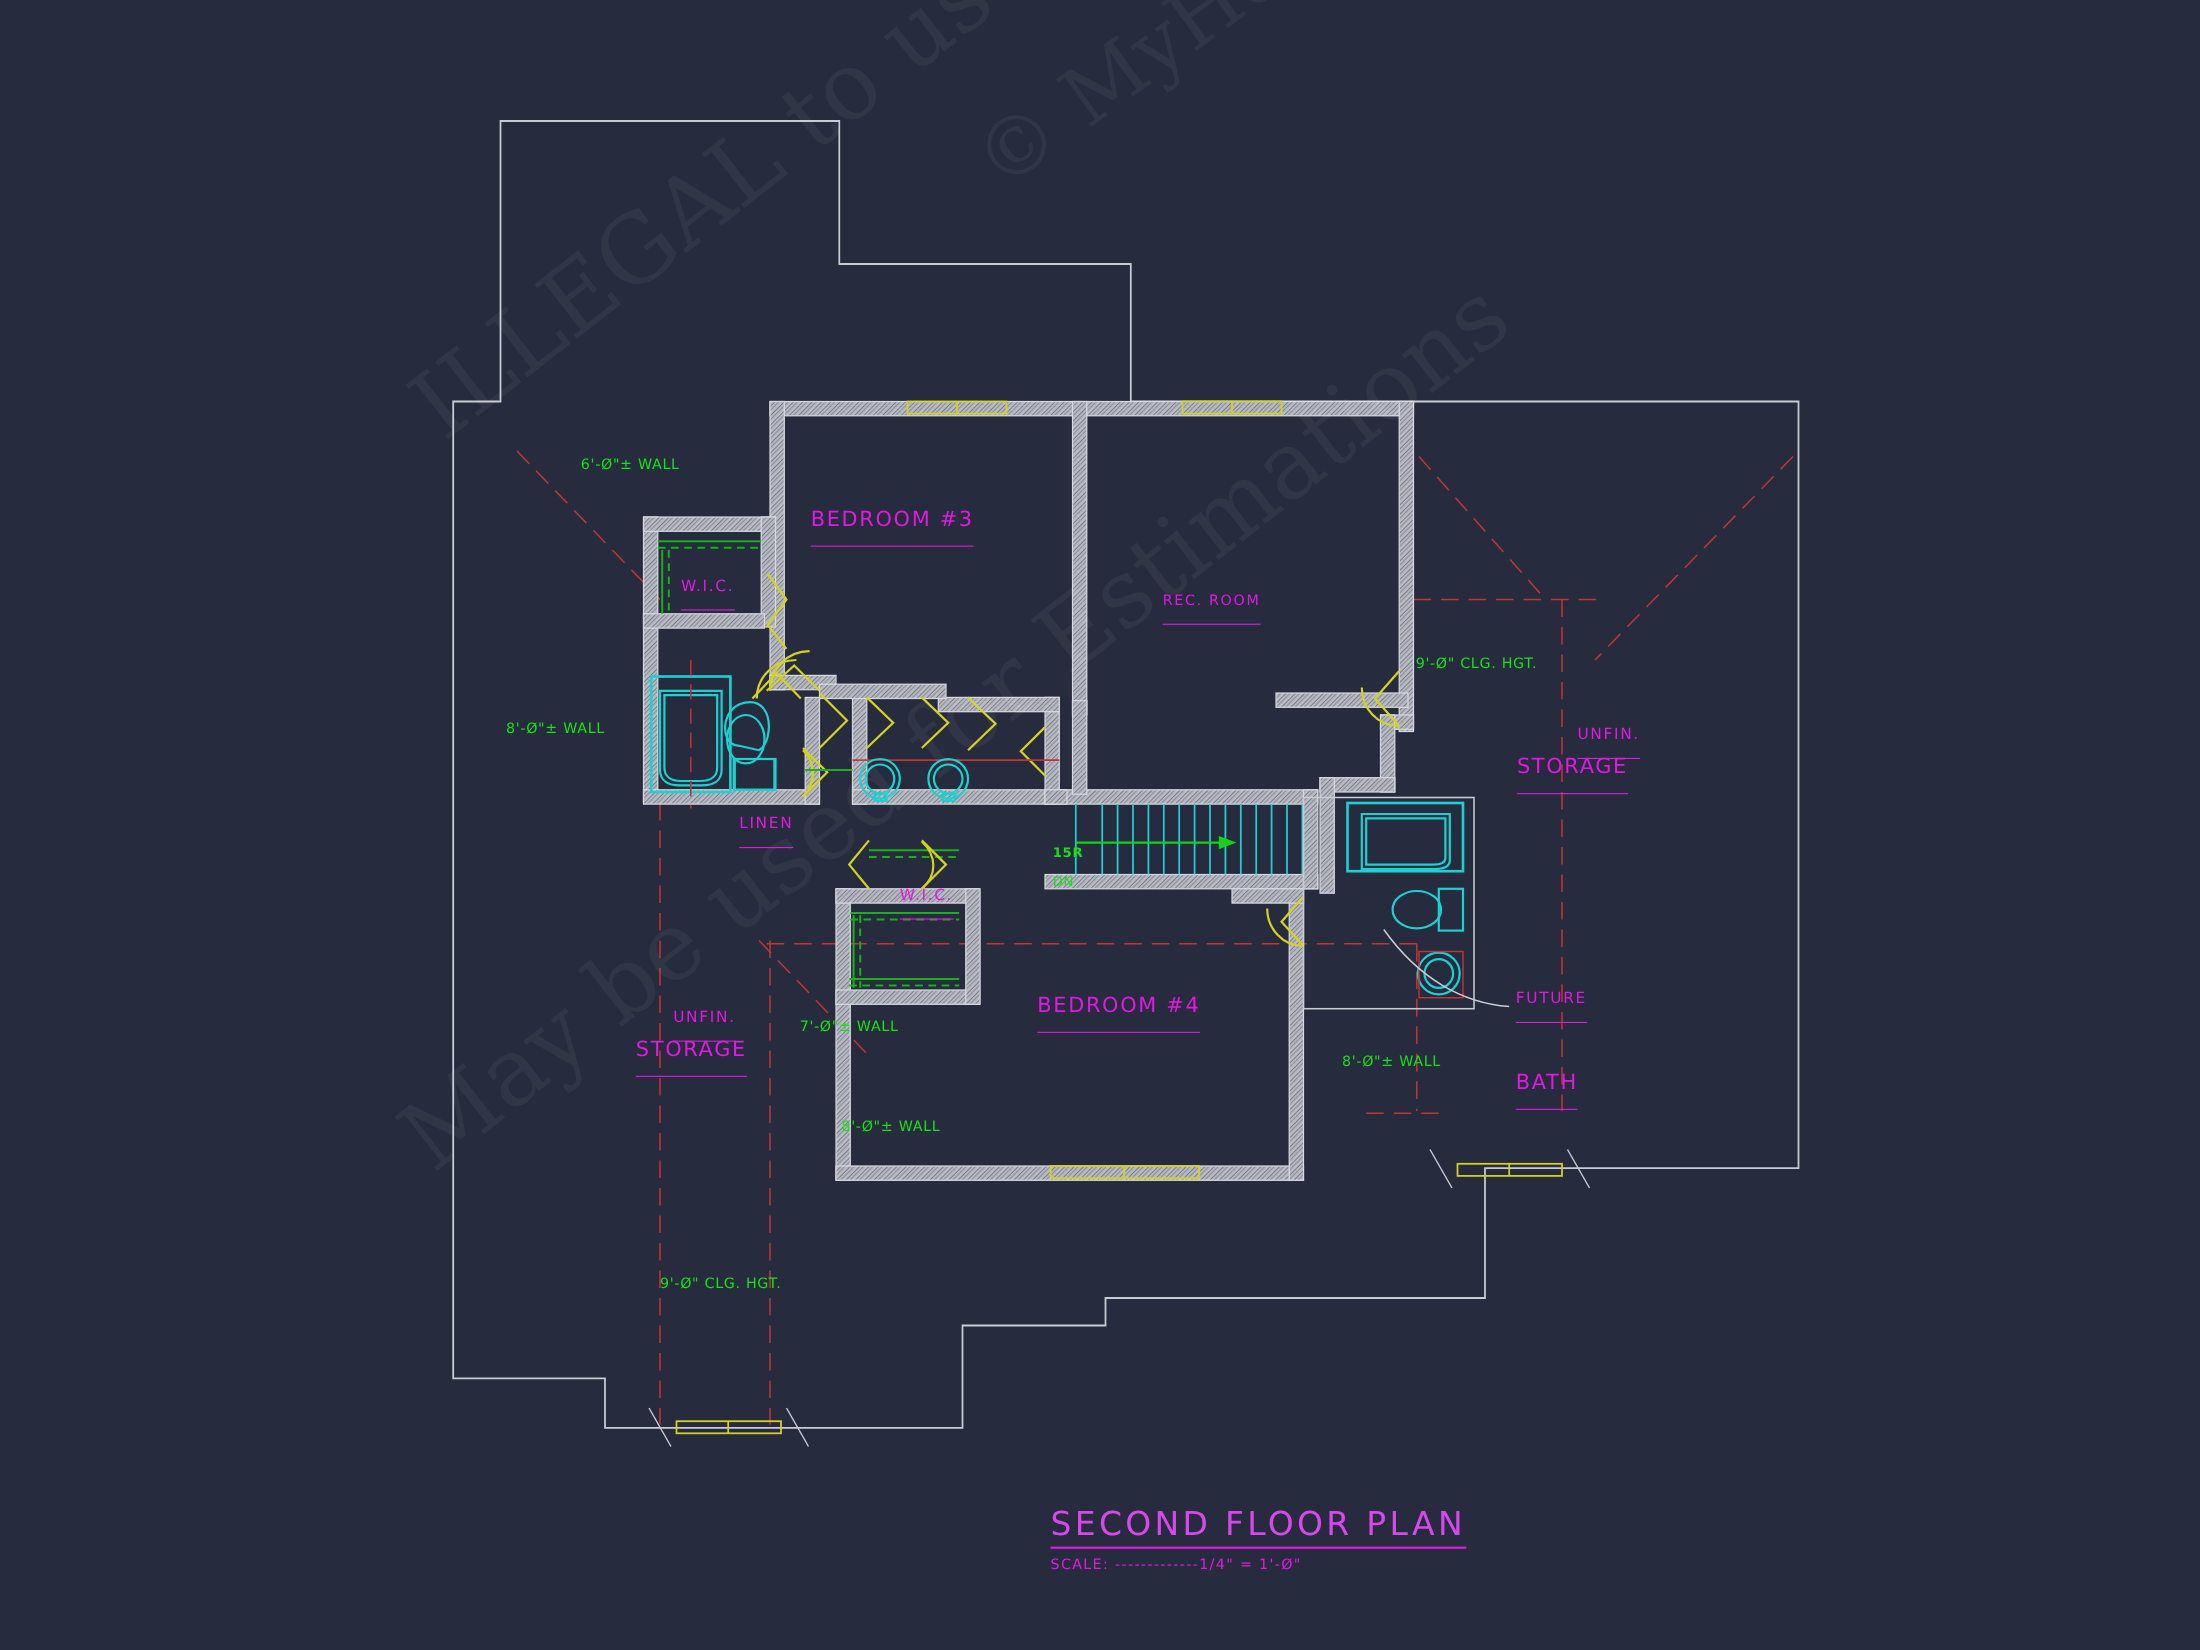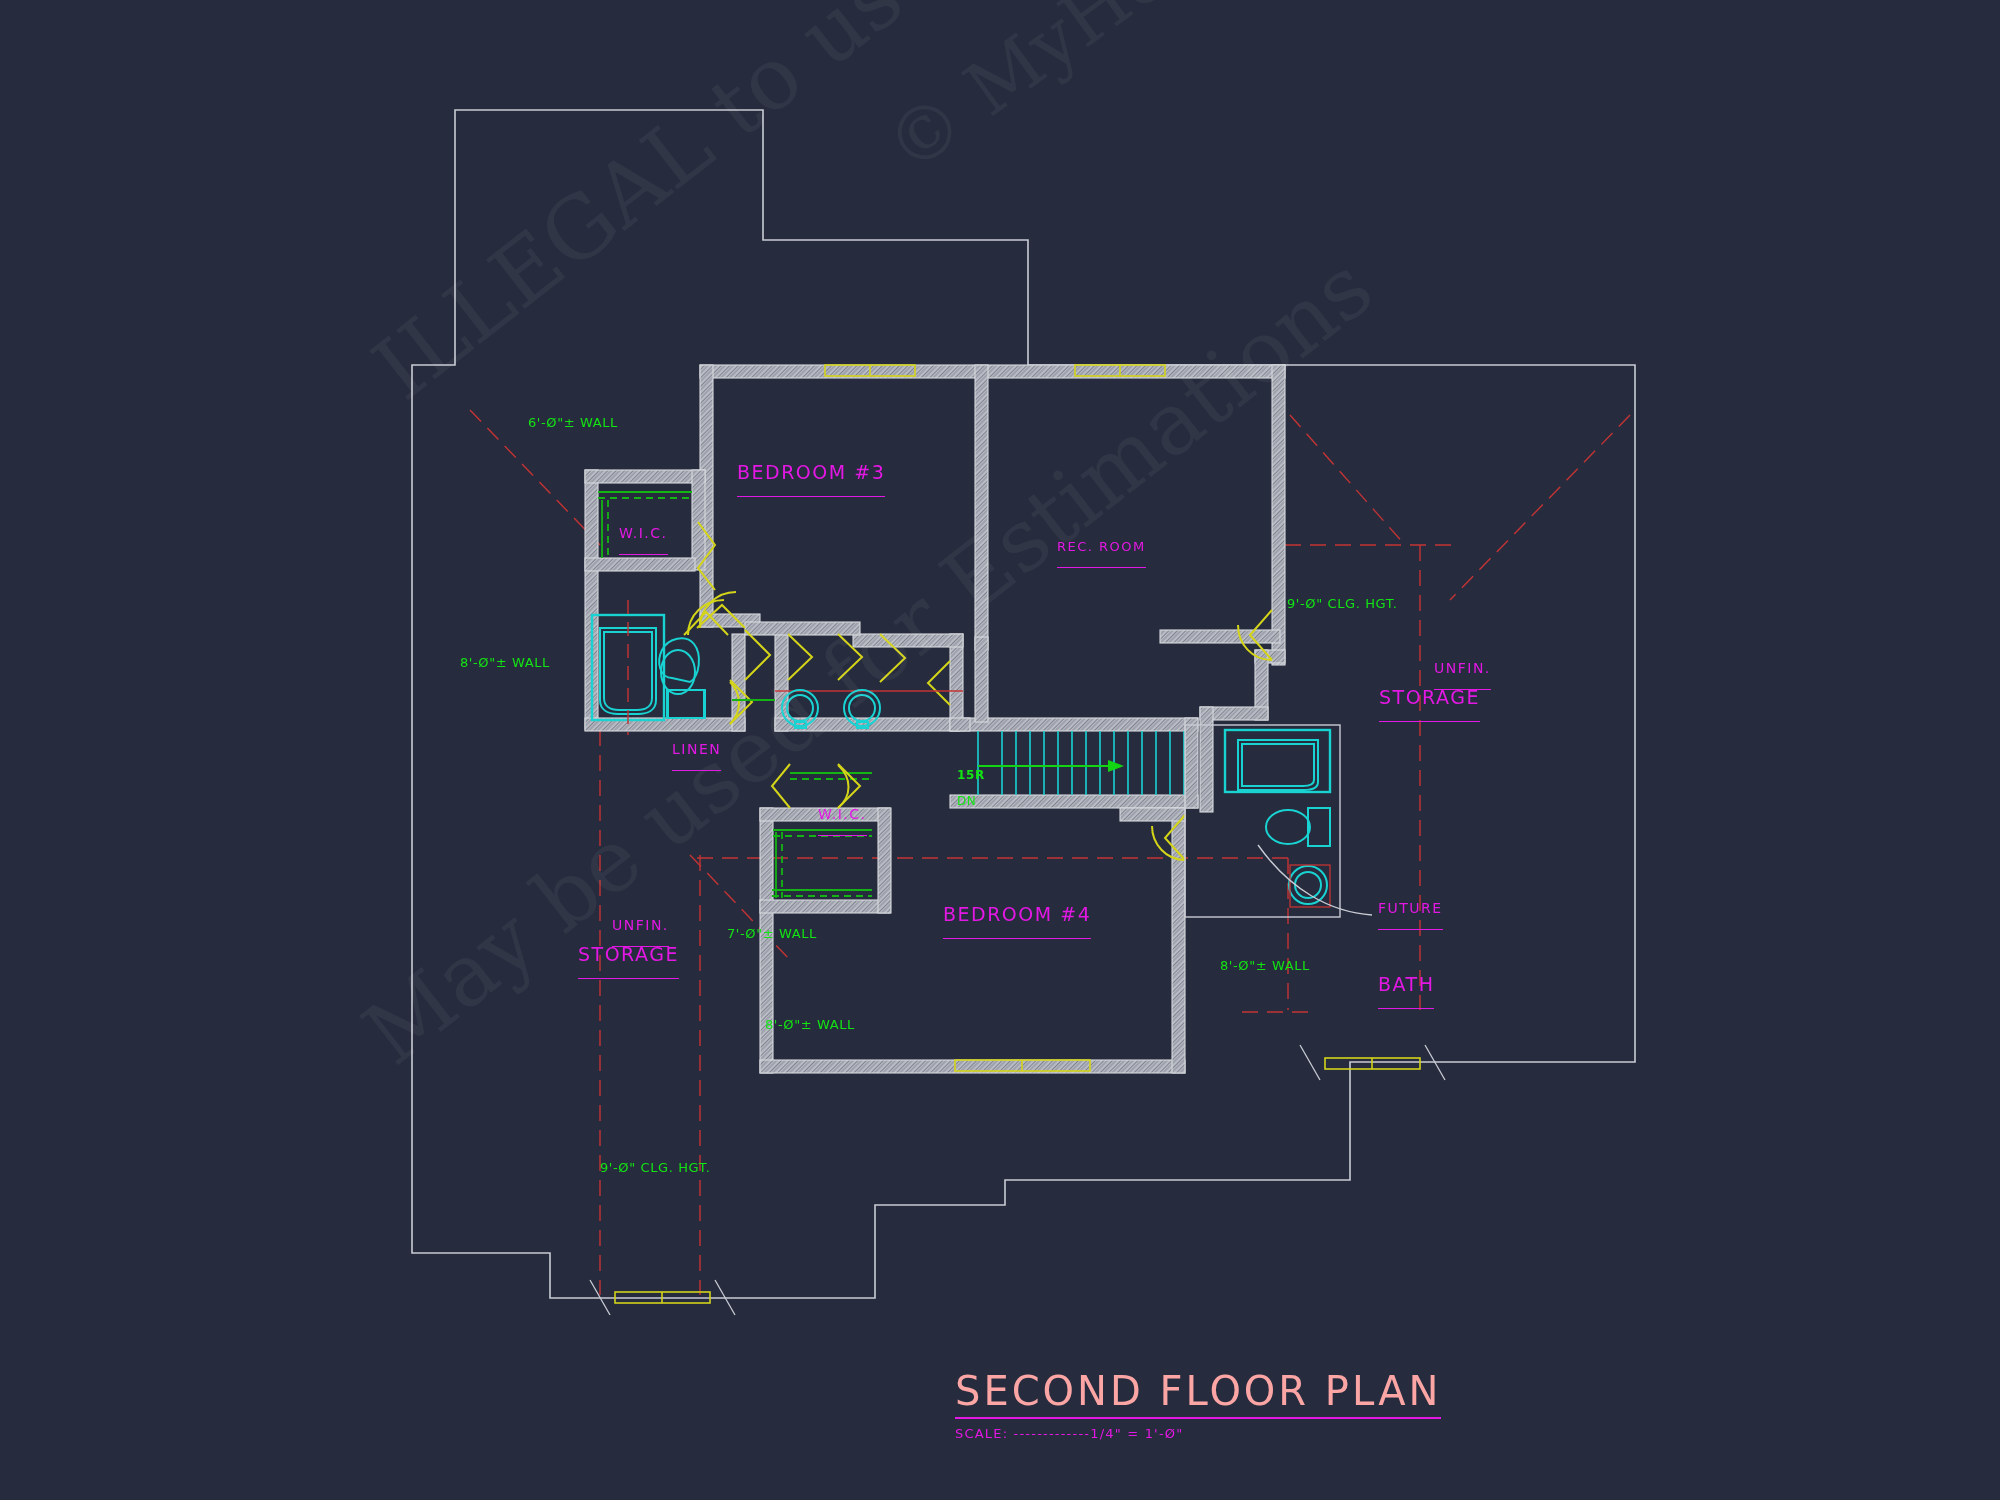--- a/index.html
+++ b/index.html
@@ -47,22 +47,22 @@
     position: absolute;
     color: #13e413;
     font-family: "DejaVu Sans", sans-serif;
     font-size: 13px;
     letter-spacing: 0.6px;
     white-space: nowrap;
     user-select: none;
   }
   .title-block { position: absolute; }
   .title-main {
-    color: #fca5a5;
-    font-size: 40px;
+    color: #d946ef;
+    font-size: 30px;
     letter-spacing: 3px;
     font-family: "DejaVu Sans", sans-serif;
     border-bottom: 2px solid #e418e4;
     display: inline-block;
     padding-bottom: 3px;
     white-space: nowrap;
   }
   .title-scale {
     color: #e418e4;
     font-size: 13px;

